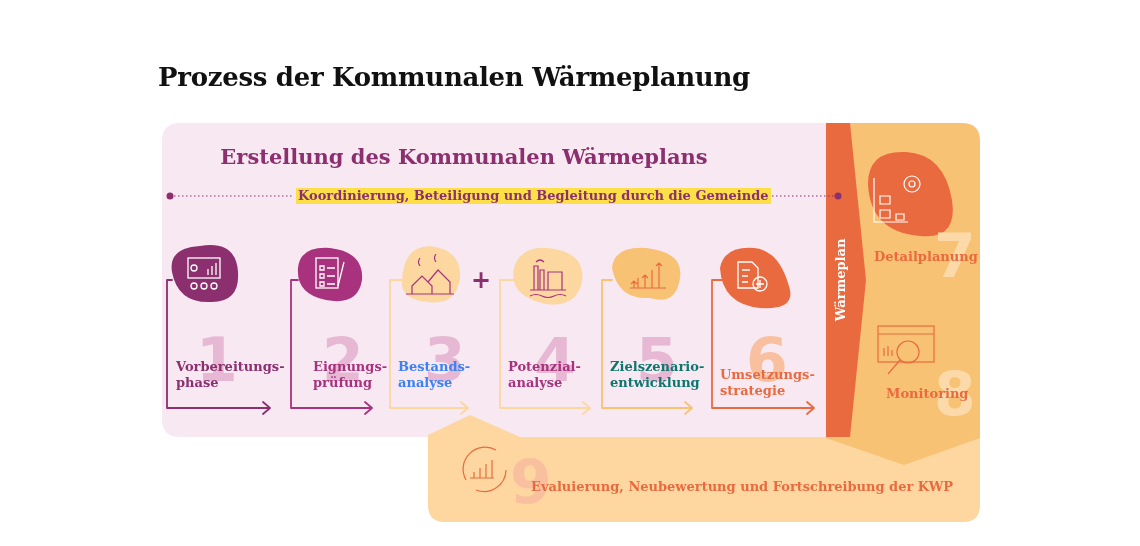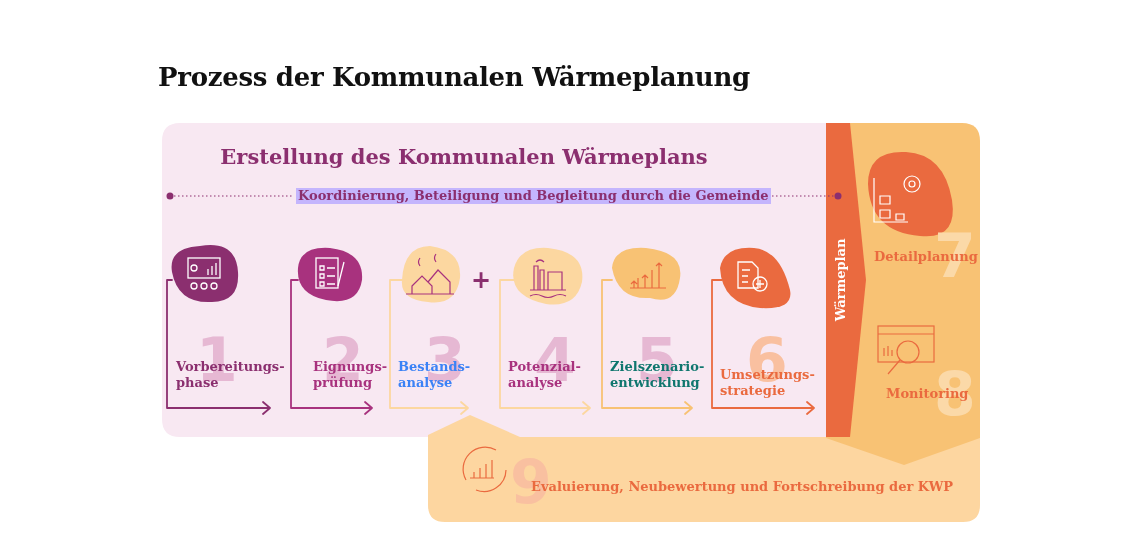--- a/index.html
+++ b/index.html
@@ -86,21 +86,21 @@
       <path d="M878 334 h56 M884 356 v-8 M888 356 v-10 M892 356 v-6"></path>
       <circle cx="908" cy="352" r="11"></circle>
       <path d="M900 360 l-12 14"></path>
     </g>
   <g fill="none" stroke="#ea6a3f" stroke-width="1.2">
       <path d="M466 480 a22 22 0 0 1 30 -30 M506 470 a22 22 0 0 1 -30 20 M470 478 h24 M474 478 v-6 M480 478 v-10 M486 478 v-14 M492 478 v-18"></path>
     </g>
 </svg>
 
 <div class="lbl" style="left:162px;width:604px;top:145px;text-align:center;font-size:21px;line-height:24px;color:#8b2f6f;">Erstellung des Kommunalen Wärmeplans</div>
-<div class="lbl" style="left:296px;top:188px;font-size:13px;color:#8b2f6f;background:#c4b5fd;padding:0 2px;">Koordinierung, Beteiligung und Begleitung durch die Gemeinde</div>
+<div class="lbl" style="left:296px;top:188px;font-size:13px;color:#8b2f6f;background:#fde047;padding:0 2px;">Koordinierung, Beteiligung und Begleitung durch die Gemeinde</div>
 
 <div class="bignum" style="left:196px;top:330px;color:#e6b8d3;">1</div>
 <div class="bignum" style="left:322px;top:330px;color:#e6b8d3;">2</div>
 <div class="bignum" style="left:424px;top:330px;color:#e6b8d3;">3</div>
 <div class="bignum" style="left:534px;top:330px;color:#e6b8d3;">4</div>
 <div class="bignum" style="left:636px;top:330px;color:#e6b8d3;">5</div>
 <div class="bignum" style="left:746px;top:330px;color:#f9c0a0;">6</div>
 <div class="bignum" style="left:934px;top:226px;color:#fbd9a8;">7</div>
 <div class="bignum" style="left:934px;top:364px;color:#fbd9a8;">8</div>
 <div class="bignum" style="left:510px;top:452px;color:#f9c0a0;">9</div>

